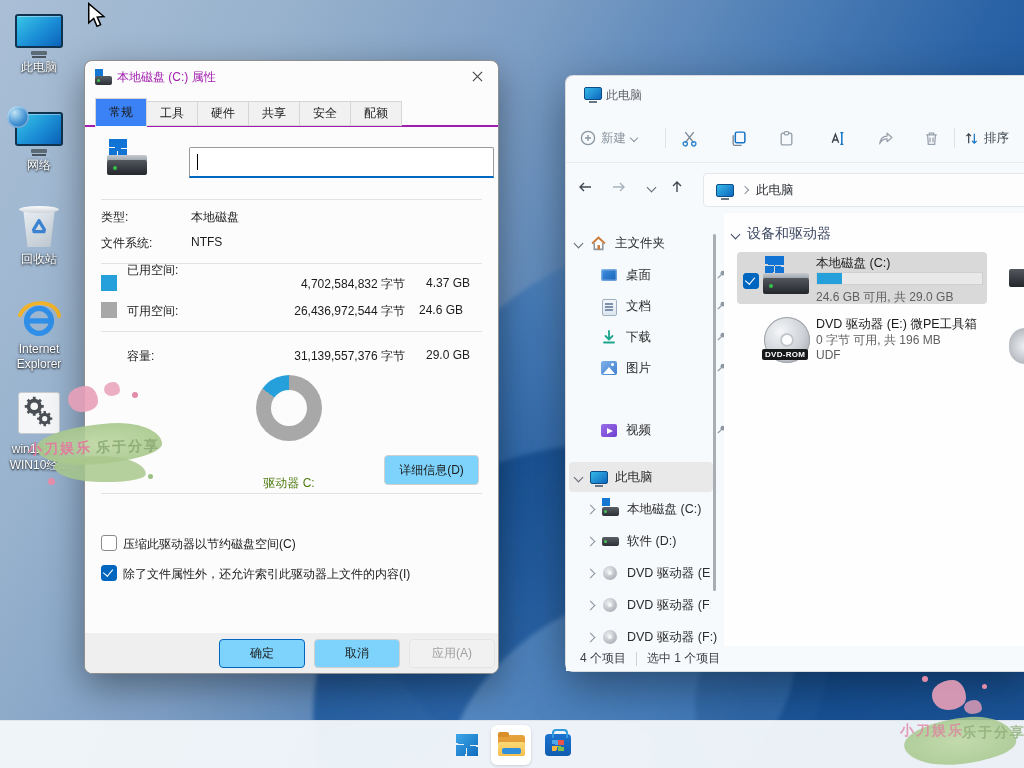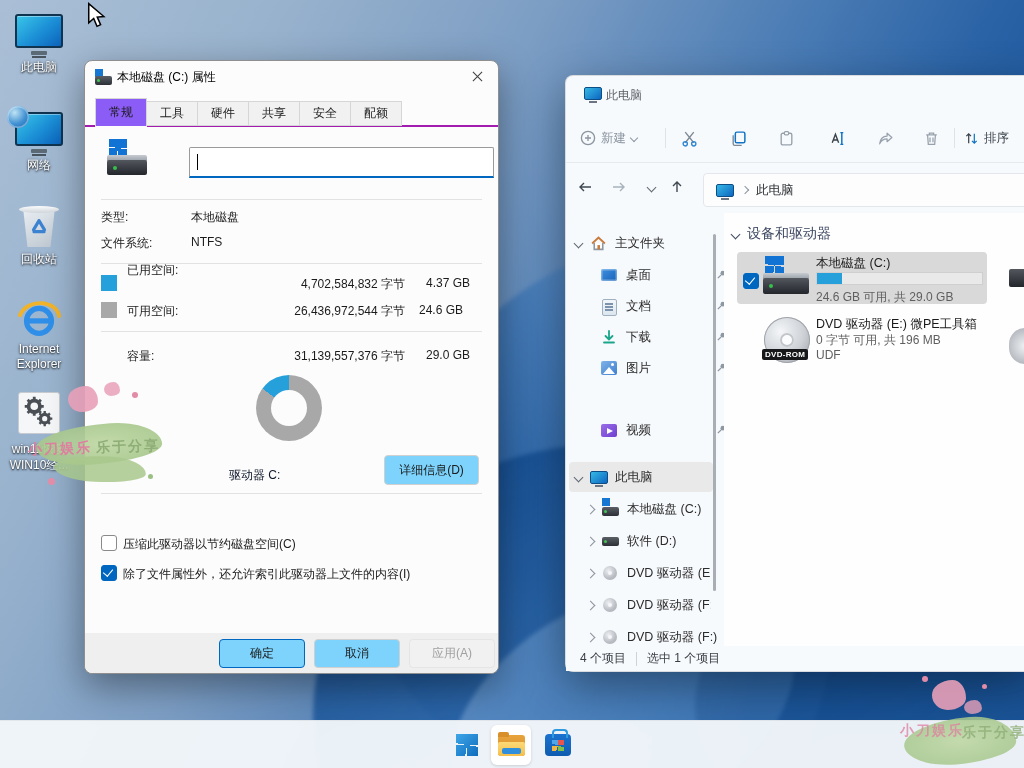--- a/index.html
+++ b/index.html
@@ -61,26 +61,26 @@
   .bd-body::after{content:"";position:absolute;left:6px;top:6px;width:4px;height:4px;border-radius:50%;background:#35c04b;}
   .cap-bar{position:absolute;height:11px;background:#e9e9e9;border:1px solid #cfcfcf;}
   .cap-fill{position:absolute;left:0;top:0;bottom:0;}
   .disc-big{position:absolute;width:46px;height:46px;border-radius:50%;background:radial-gradient(circle at 36% 32%,#f4f6f8,#cdd1d6 55%,#b4b8be 75%,#a8acb2);box-shadow:inset 0 0 0 1px #9fa3a9;}
   .disc-big::after{content:"";position:absolute;left:16px;top:16px;width:14px;height:14px;border-radius:50%;background:#fbfcfd;box-shadow:inset 0 0 0 2px #c2c6cb;}
   .disc-badge{position:absolute;background:#17181a;color:#fff;font-size:8px;font-weight:bold;padding:1px 3px;border-radius:2px;letter-spacing:.3px;}
   .statusbar{position:absolute;left:0;right:0;top:570px;height:25px;background:#f7fafd;display:flex;align-items:center;font-size:12px;color:#3a3f45;}
   
   #propdlg{left:84px;top:60px;width:413px;height:612px;background:#fcfcfc;border:1px solid #8f8f8f;border-radius:8px;box-shadow:0 12px 36px rgba(0,0,0,.4);}
   .dlg-title{position:absolute;left:0;top:0;right:0;height:30px;}
-  .dlg-title-text{position:absolute;left:32px;top:8px;font-size:12px;color:#000000;}
+  .dlg-title-text{position:absolute;left:32px;top:8px;font-size:12px;color:#a21caf;}
   .dlg-close{position:absolute;right:8px;top:3px;width:26px;height:24px;display:flex;align-items:center;justify-content:center;border-radius:4px;}
   .tabrow{position:absolute;left:10px;top:37px;display:flex;align-items:flex-end;z-index:2;}
   .tab{height:23px;line-height:23px;padding:0 13px;font-size:12px;color:#1b1b1b;background:#f1f1f1;border:1px solid #d6d6d6;border-left:none;}
   .tab:first-child{border-left:1px solid #d6d6d6;}
-  .tab-active{height:27px;line-height:27px;background:#8b5cf6;border-bottom:1px solid #fcfcfc;margin-bottom:-1px;border-left:1px solid #d6d6d6;}
+  .tab-active{height:27px;line-height:27px;background:#3b82f6;border-bottom:1px solid #fcfcfc;margin-bottom:-1px;border-left:1px solid #d6d6d6;}
   .tabpage{position:absolute;left:0;right:0;top:64px;height:506px;border-top:2px solid #a21caf;background:#fcfcfc;z-index:1;}
   .sep{position:absolute;left:16px;right:16px;height:1px;background:#e2e2e2;}
   .flabel{position:absolute;font-size:12px;color:#1b1b1b;white-space:nowrap;}
   .fbytes{position:absolute;font-size:12px;color:#1b1b1b;text-align:right;width:200px;}
   .fgb{position:absolute;font-size:12px;color:#1b1b1b;text-align:right;width:58px;}
   .sq{position:absolute;width:16px;height:16px;}
   .donut{position:absolute;left:171px;top:248px;width:66px;height:66px;border-radius:50%;}
   .donut::after{content:"";position:absolute;left:15px;top:15px;width:36px;height:36px;border-radius:50%;background:#fcfcfc;}
   .btn{position:absolute;height:27px;font-size:12px;display:flex;align-items:center;justify-content:center;border-radius:4px;background:#7dd3fc;border:1px solid #d0d0d0;color:#1b1b1b;}
   .btn-default{border:1px solid #0067c0;}
@@ -463,21 +463,21 @@
       <span class="fbytes" style="left:120px;top:176px;">26,436,972,544 字节</span>
       <span class="fgb" style="left:320px;top:176px;">24.6 GB</span>
 
       <div class="sep" style="top:204px;"></div>
 
       <span class="flabel" style="left:42px;top:221px;">容量:</span>
       <span class="fbytes" style="left:120px;top:221px;">31,139,557,376 字节</span>
       <span class="fgb" style="left:327px;top:221px;">29.0 GB</span>
 
       <div class="donut" style="background: conic-gradient(rgb(168, 168, 168) 0deg, rgb(168, 168, 168) 306deg, rgb(38, 160, 218) 306deg, rgb(38, 160, 218) 360deg);"></div>
-      <div class="abs" style="left:144px;top:340px;width:120px;font-size:12px;color:#0f172a;">驱动器 C:</div>
+      <div class="abs" style="left:144px;top:348px;width:120px;text-align:center;font-size:12px;color:#4d7c0f;">驱动器 C:</div>
       <div class="btn" style="left:299px;top:328px;width:93px;height:28px;">详细信息(D)</div>
 
       <div class="sep" style="top:366px;"></div>
 
       <span class="cbx cbx-off" style="left:16px;top:408px;"></span>
       <span class="flabel" style="left:38px;top:409px;">压缩此驱动器以节约磁盘空间(C)</span>
       <span class="cbx cbx-on" style="left:16px;top:438px;"></span>
       <span class="flabel" style="left:38px;top:439px;">除了文件属性外，还允许索引此驱动器上文件的内容(I)</span>
     </div>
 

